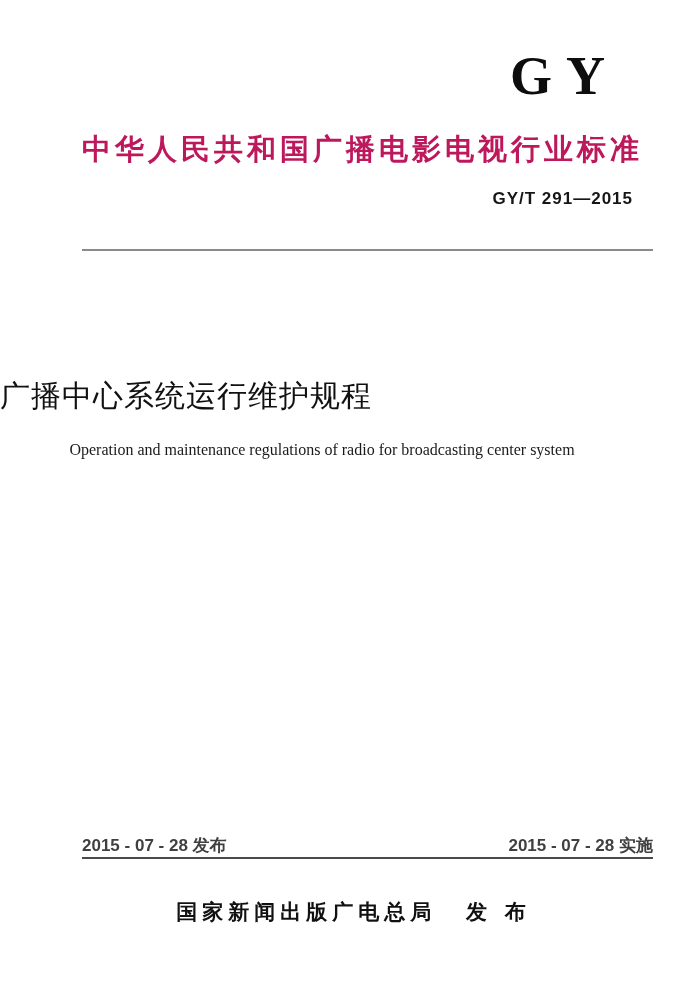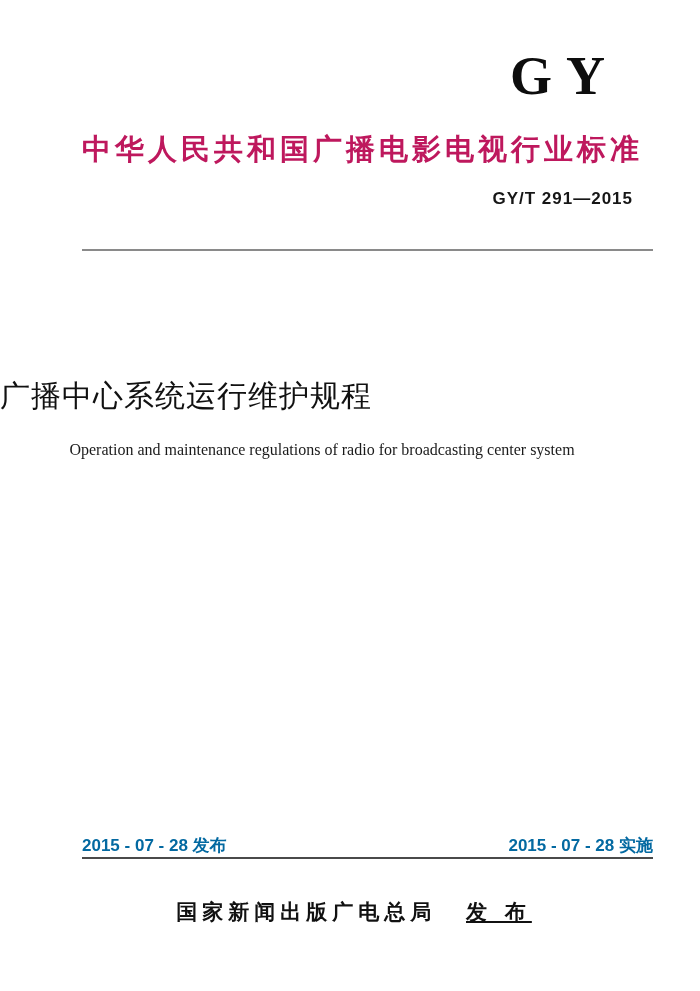--- a/index.html
+++ b/index.html
@@ -110,21 +110,21 @@
     position: absolute;
     top: 836px;
     left: 82px;
     width: 571px;
     display: flex;
     justify-content: space-between;
     align-items: baseline;
     font-weight: bold;
     font-size: 17px;
     line-height: 1.2;
-    color: #0369a1;
+    color: #404040;
     white-space: nowrap;
   }
 
   
   .publisher-row {
     position: absolute;
     top: 900px;
     left: 0;
     width: 700px;
     text-align: center;
@@ -134,21 +134,20 @@
     color: #111111;
     white-space: nowrap;
   }
   .publisher-name {
     letter-spacing: 5px;
     margin-left: 8px;
   }
   .publish-label {
     margin-left: 24px;
     letter-spacing: 6px;
-    text-decoration: underline;
   }
 </style>
 </head>
 <body>
 
 <div class="page">
 
   <div class="gy-logo">GY</div>
 
   <div class="std-header">中华人民共和国广播电影电视行业标准</div>

